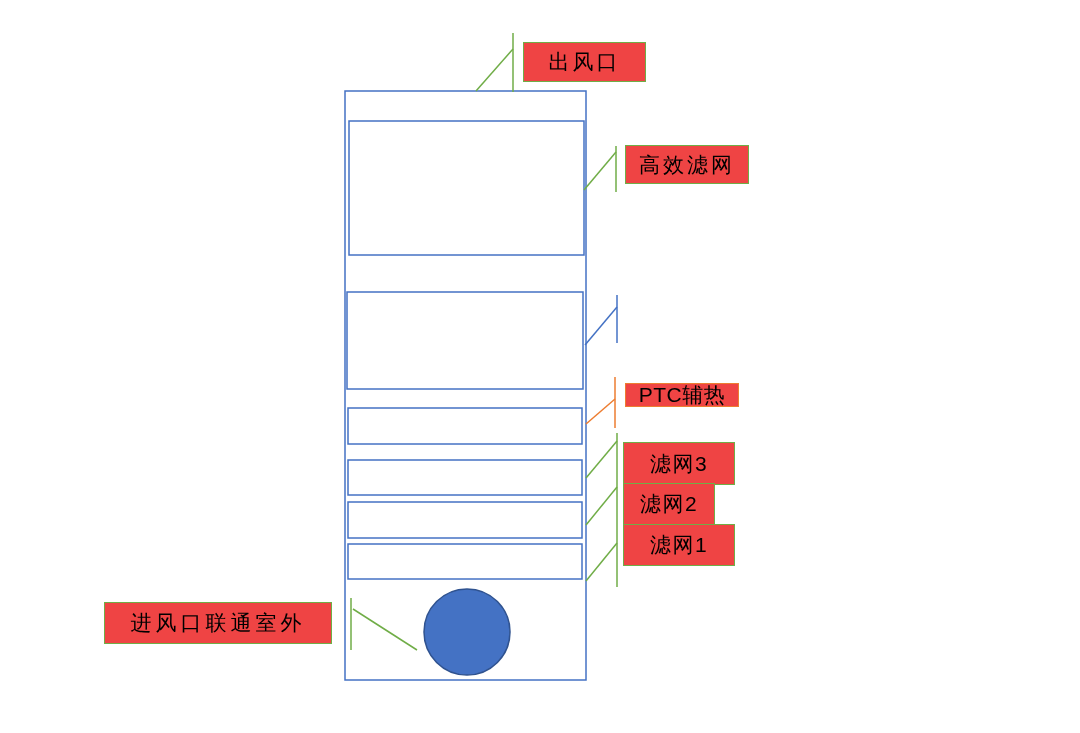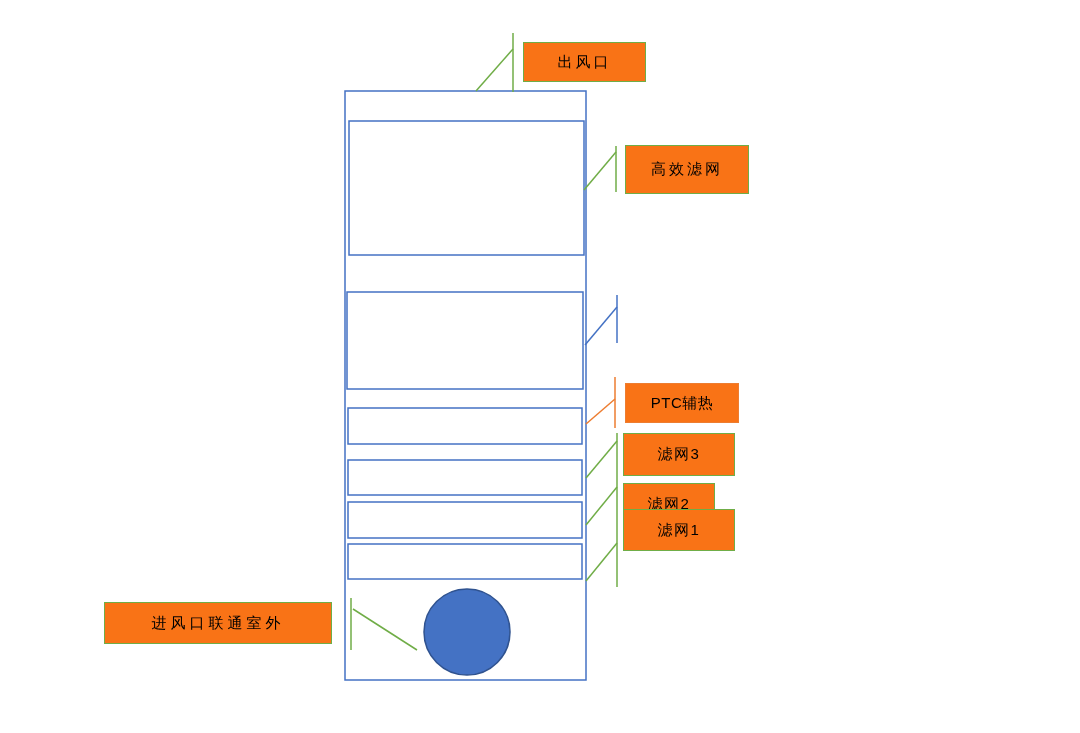--- a/index.html
+++ b/index.html
@@ -28,40 +28,40 @@
   .s-orange { stroke: var(--orange, #ED7D31); fill: none; stroke-width: 1.5; }
   .fan-circle {
     fill: var(--circle-fill, #4472C4);
     stroke: var(--circle-stroke, #2F528F);
     stroke-width: 1.5;
   }
   
   .callout {
     position: absolute;
     box-sizing: border-box;
-    background: #f97316;
+    background: #ef4444;
     display: flex;
     align-items: center;
     justify-content: center;
-    font-size: 15px;
+    font-size: 21px;
     letter-spacing: 3px;
     color: var(--label-text, #000000);
     white-space: nowrap;
   }
   .b-green  { border: 1.5px solid var(--green, #70AD47); }
   .b-blue   { border: 1.5px solid var(--blue, #4472C4); }
   .b-orange { border: 1.5px solid var(--orange, #ED7D31); }
 
   .c-outlet  { left: 523px; top: 42px;  width: 123px; height: 40px; }
-  .c-hepa    { left: 625px; top: 145px; width: 124px; height: 49px; }
+  .c-hepa    { left: 625px; top: 145px; width: 124px; height: 39px; }
   .c-dc      { left: 627px; top: 301px; width: 111px; height: 42px; letter-spacing: 1px; }
-  .c-ptc     { left: 625px; top: 383px; width: 114px; height: 40px; letter-spacing: 0.5px; }
-  .c-f3      { left: 623px; top: 433px; width: 112px; height: 43px; letter-spacing: 1.5px; }
+  .c-ptc     { left: 625px; top: 383px; width: 114px; height: 24px; letter-spacing: 0.5px; }
+  .c-f3      { left: 623px; top: 442px; width: 112px; height: 43px; letter-spacing: 1.5px; }
   .c-f2      { left: 623px; top: 483px; width: 92px; height: 42px; letter-spacing: 1.5px; }
-  .c-f1      { left: 623px; top: 509px; width: 112px; height: 42px; letter-spacing: 1.5px; }
+  .c-f1      { left: 623px; top: 524px; width: 112px; height: 42px; letter-spacing: 1.5px; }
   .c-inlet   { left: 104px; top: 602px; width: 228px; height: 42px; letter-spacing: 4px; }
 </style>
 </head>
 <body>
 
 <div id="canvas">
 
   <svg id="diagram-svg" viewBox="0 0 1080 733">
 
     <rect class="s-blue" x="345" y="91" width="241" height="589"></rect>

